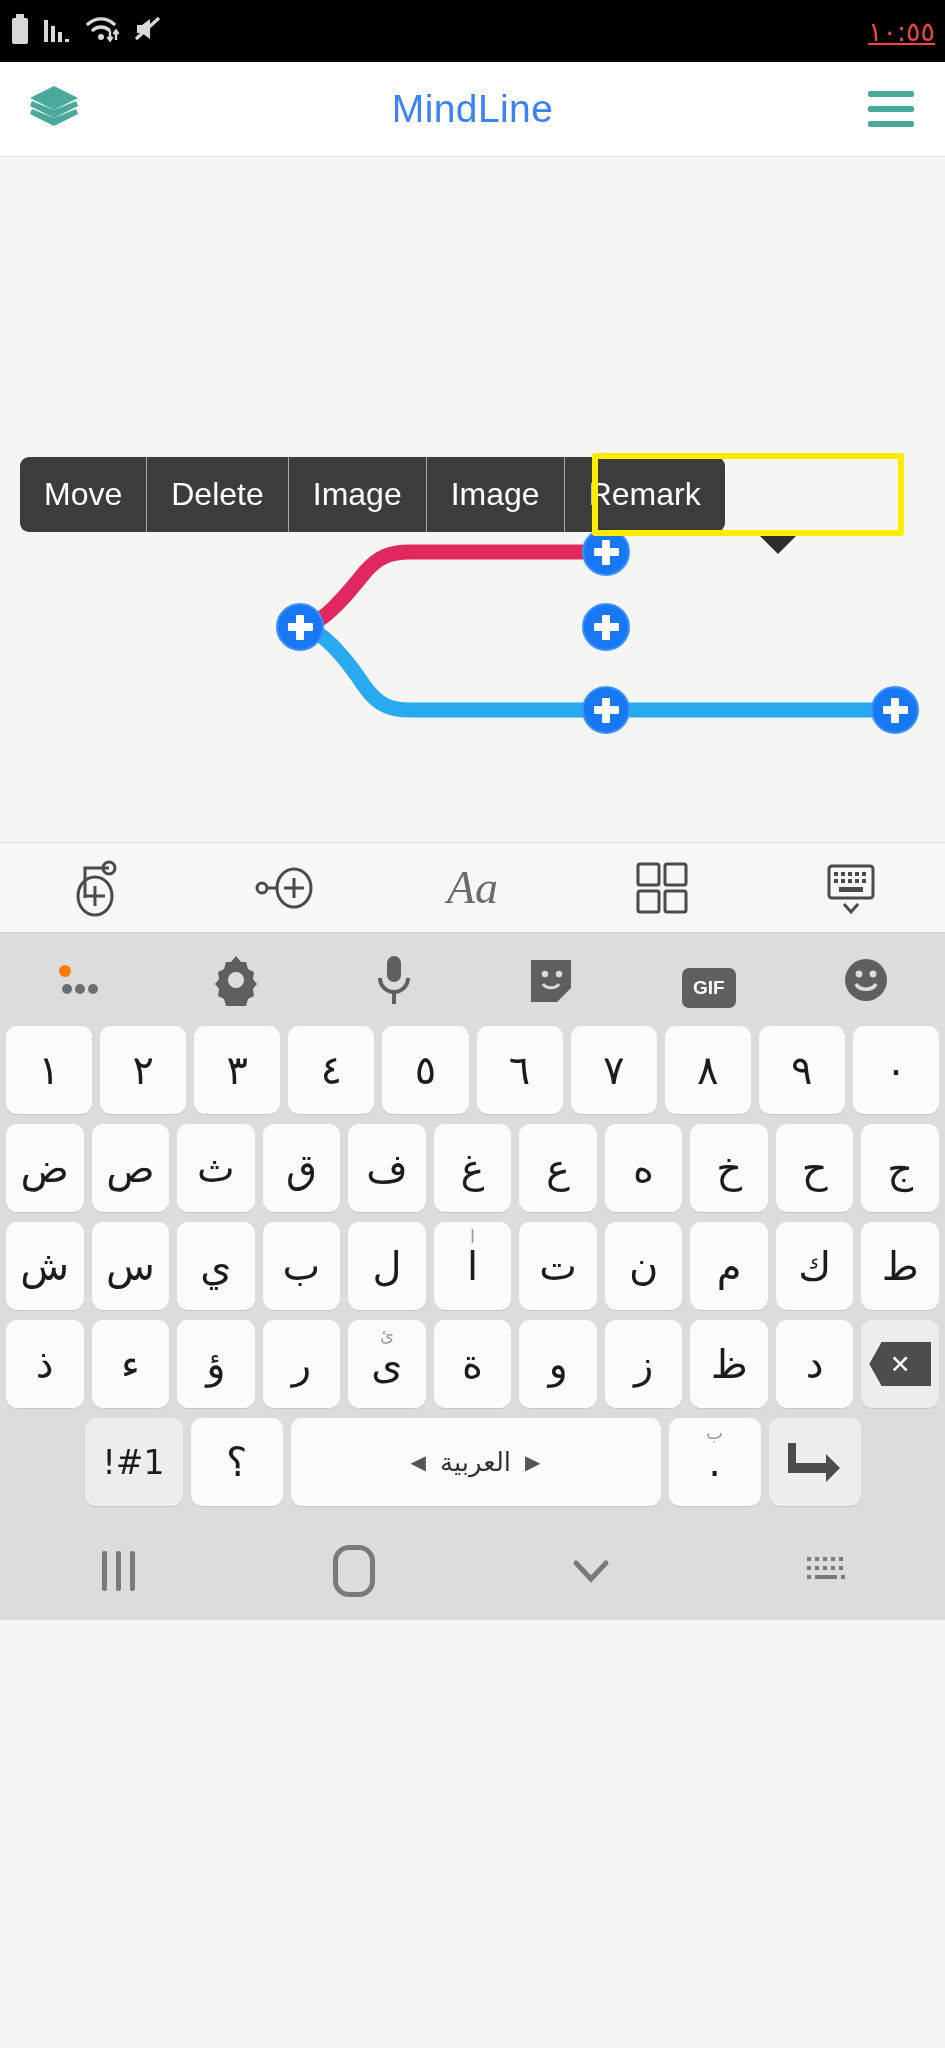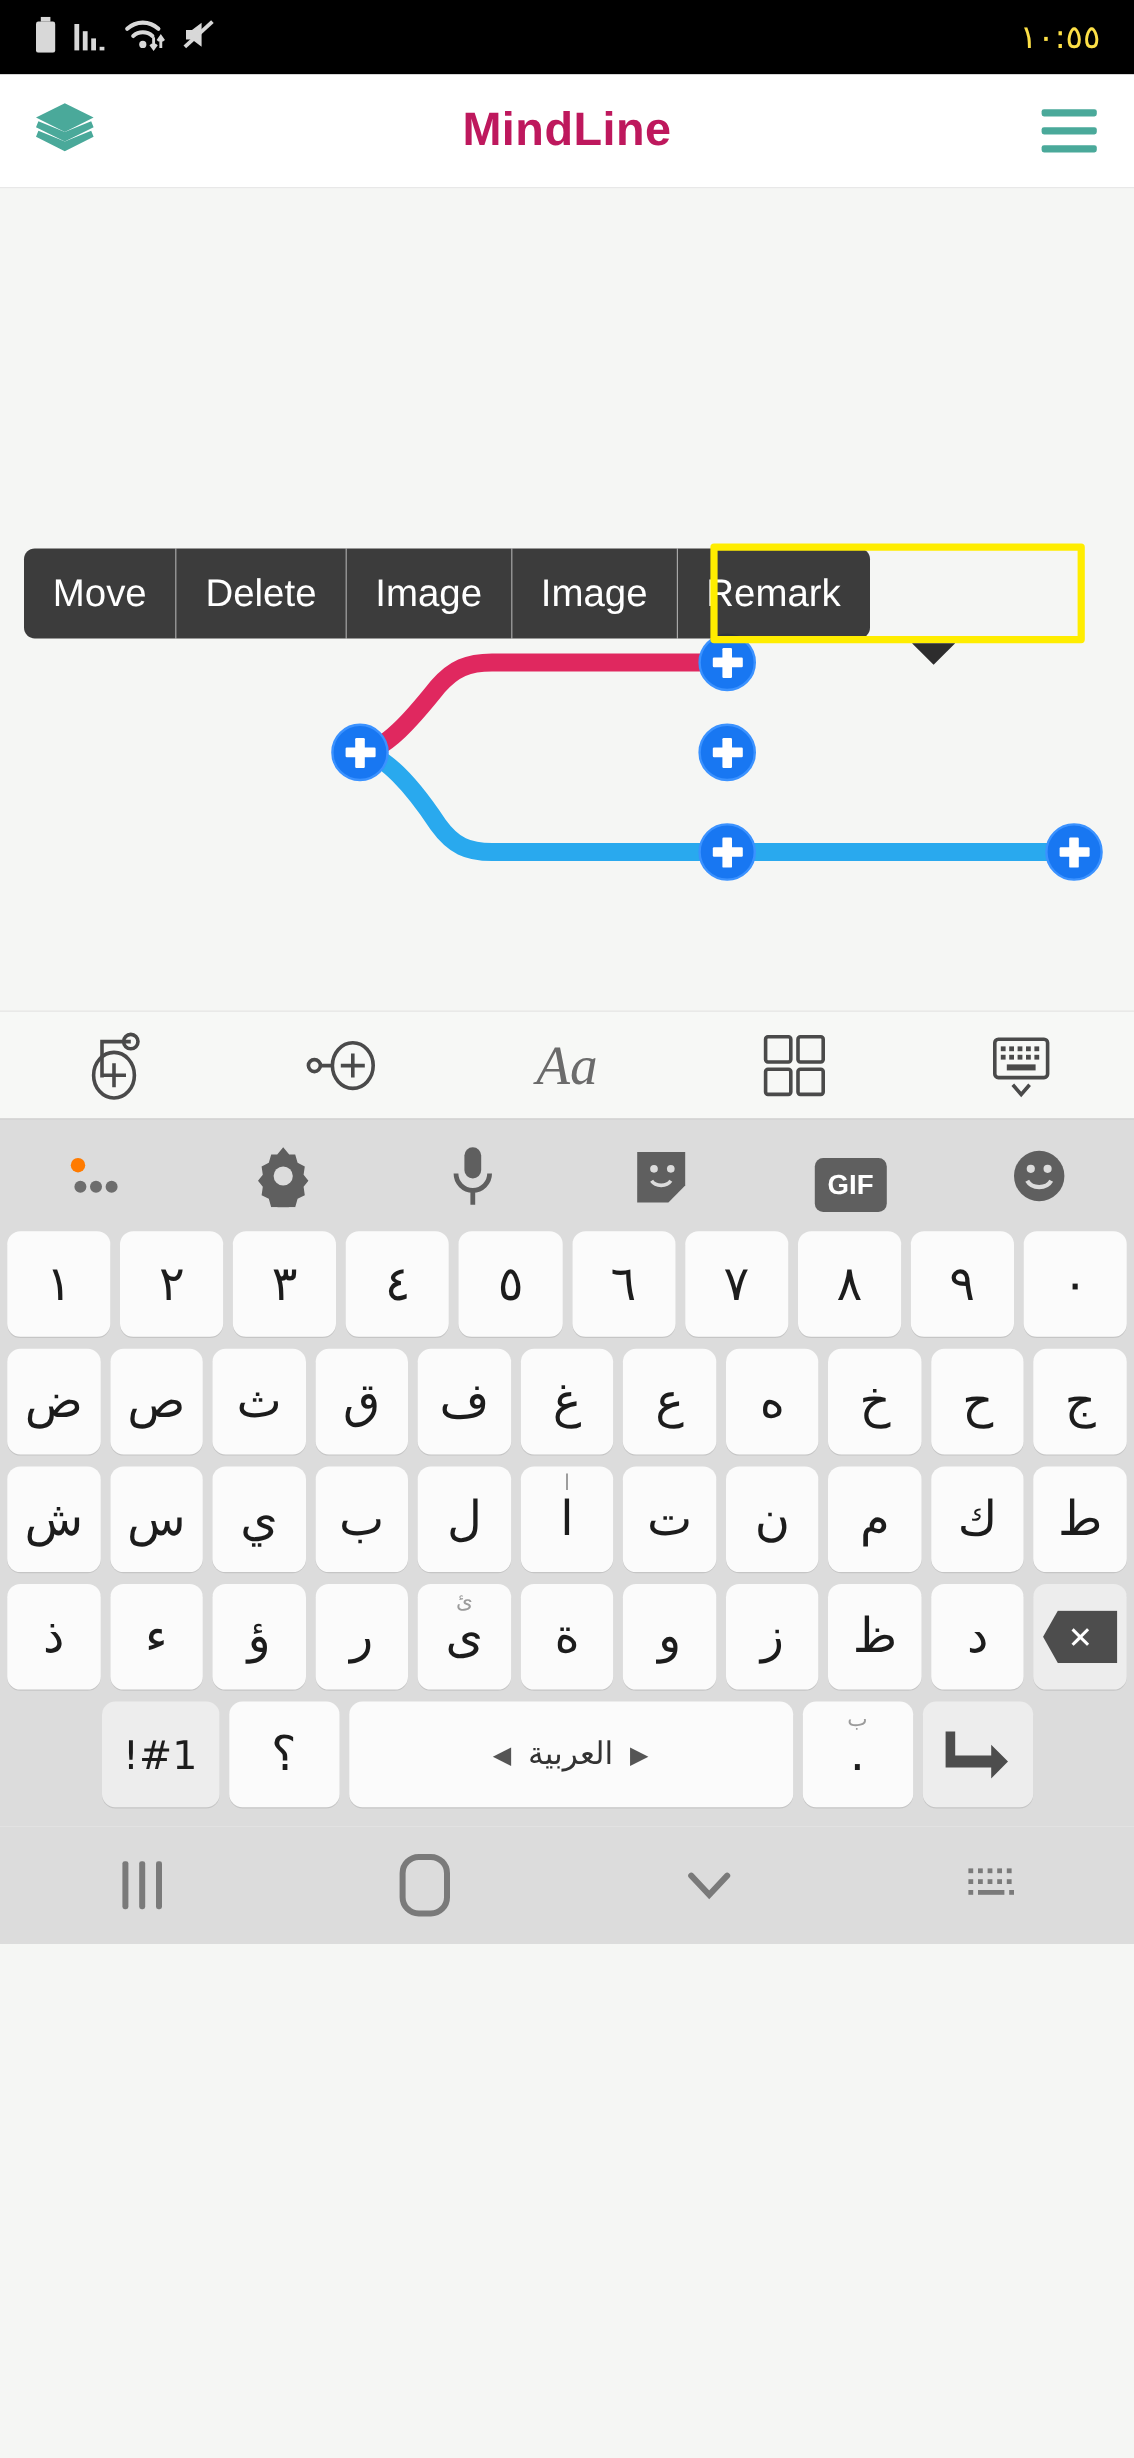--- a/index.html
+++ b/index.html
@@ -5,37 +5,38 @@
   * { box-sizing: border-box; margin: 0; padding: 0; }
   html, body {
     width: 945px; height: 2048px;
     background: #f5f6f4;
     font-family: "Liberation Sans", "DejaVu Sans", sans-serif;
     overflow: hidden;
   }
 
   
   #status-bar {
-    height: 62px; background: #000; color: #fde047;
+    height: 62px; background: #000; color: #ef4444;
     display: flex; align-items: center; justify-content: space-between;
-    padding: 0 28px;
+    padding: 0 10px;
+    text-decoration: underline;
   }
   #status-left { display: flex; align-items: center; gap: 13px; }
   #status-time { font-size: 27px; letter-spacing: .5px; font-family: "DejaVu Sans", sans-serif; }
 
   
   #app-header {
     height: 95px; background: #fff;
     display: flex; align-items: center; justify-content: space-between;
     padding: 0 22px; border-bottom: 1px solid #e3e3e3;
     position: relative;
   }
   #app-title {
     position: absolute; left: 0; right: 0; text-align: center;
-    font-size: 39px; color: #be185d; font-weight: 700; letter-spacing: .4px;
+    font-size: 39px; color: #3b82f6; font-weight: 400; letter-spacing: .4px;
     pointer-events: none;
   }
   .hdr-btn { width: 64px; height: 64px; display: flex; align-items: center; justify-content: center; z-index:2;}
   #hamburger-icon { width: 46px; display: flex; flex-direction: column; gap: 9px; }
   #hamburger-icon i { display: block; height: 6px; background: #4aa99a; border-radius: 2px; }
 
   
   #canvas {
     position: relative; height: 685px; background: #f5f6f4; overflow: hidden;
   }
@@ -288,21 +289,21 @@
     </div>
     <div class="kbt-item">
       <svg width="52" height="52" viewBox="0 0 52 52">
         <path d="M6 6 h40 v28 l-14 14 H6 z" fill="#5f5f5f"></path>
         <circle cx="20" cy="20" r="3.2" fill="#dcdcdc"></circle>
         <circle cx="34" cy="20" r="3.2" fill="#dcdcdc"></circle>
         <path d="M18 30 a9 7 0 0 0 16 0" fill="none" stroke="#dcdcdc" stroke-width="3"></path>
       </svg>
     </div>
     <div class="kbt-item">
-      <span style="background:#5f5f5f;color:#fff;font-size:23px;font-weight:bold;padding:9px 11px;border-radius:7px;margin-top:16px;">GIF</span>
+      <span style="background:#5f5f5f;color:#fff;font-size:19px;font-weight:bold;padding:9px 11px;border-radius:7px;margin-top:16px;">GIF</span>
     </div>
     <div class="kbt-item">
       <svg width="52" height="52" viewBox="0 0 52 52">
         <circle cx="26" cy="26" r="21" fill="#5f5f5f"></circle>
         <circle cx="19" cy="20" r="3.4" fill="#dcdcdc"></circle>
         <circle cx="33" cy="20" r="3.4" fill="#dcdcdc"></circle>
         <path d="M16 30 a11 9 0 0 0 20 0" fill="none" stroke="#dcdcdc" stroke-width="3.6"></path>
       </svg>
     </div>
   </div>

